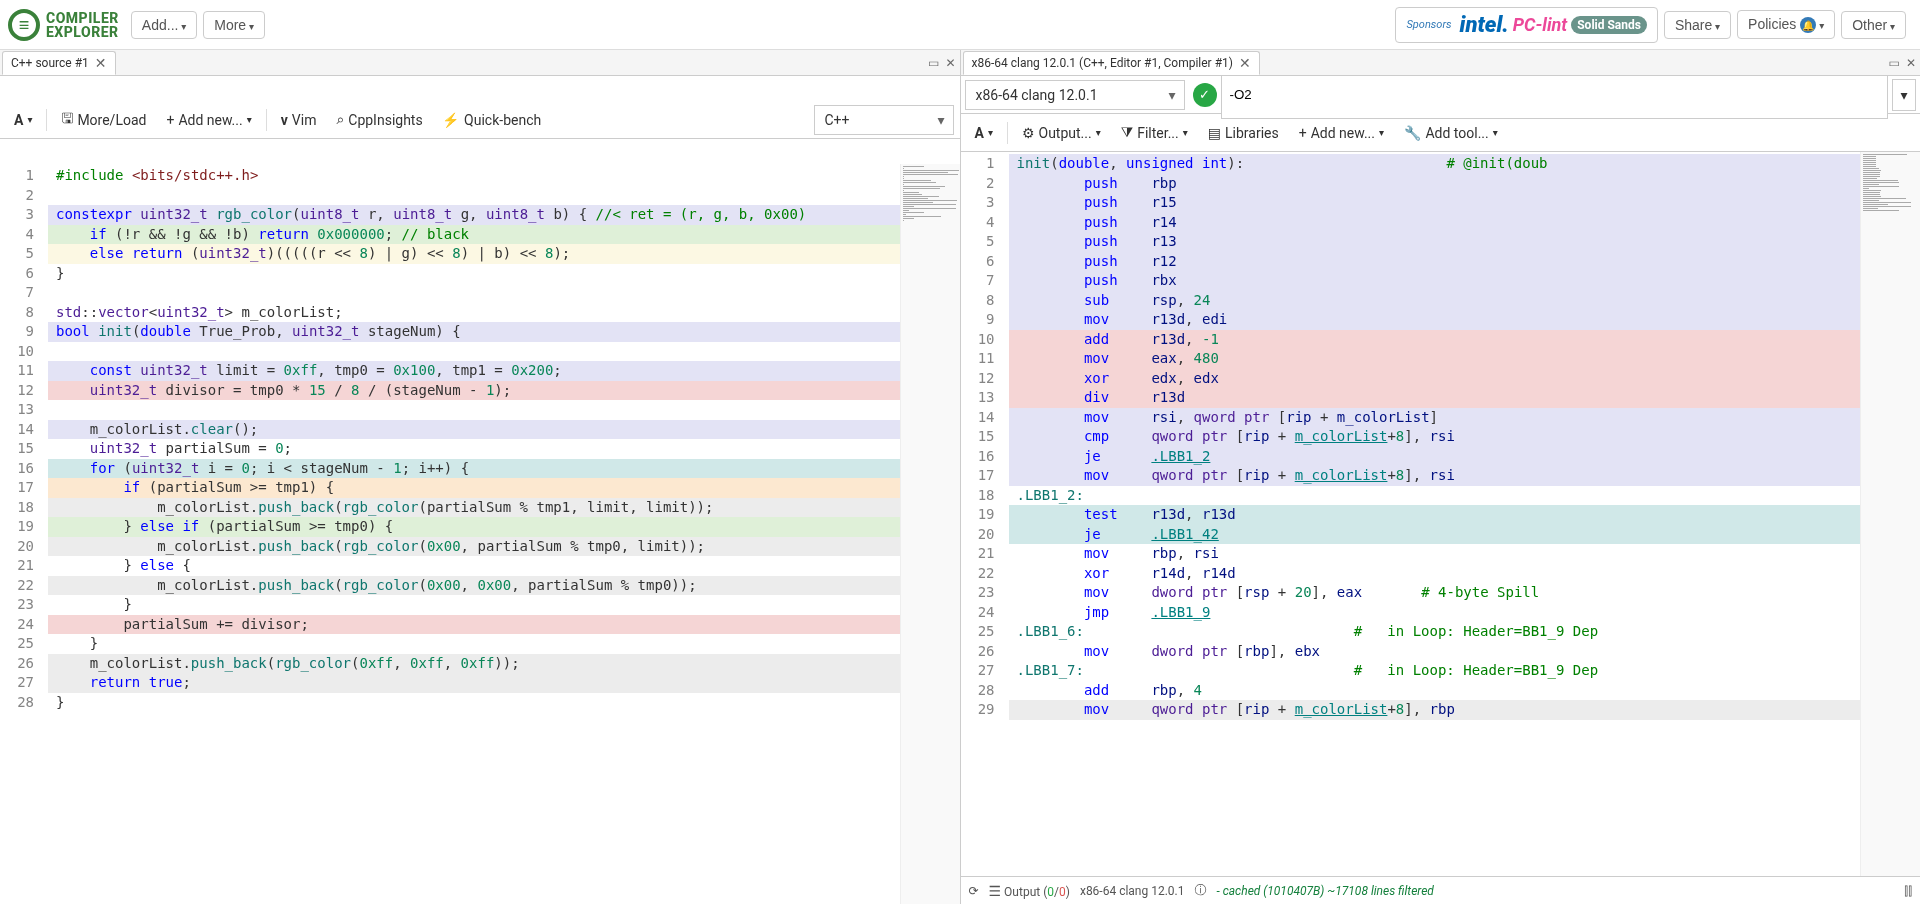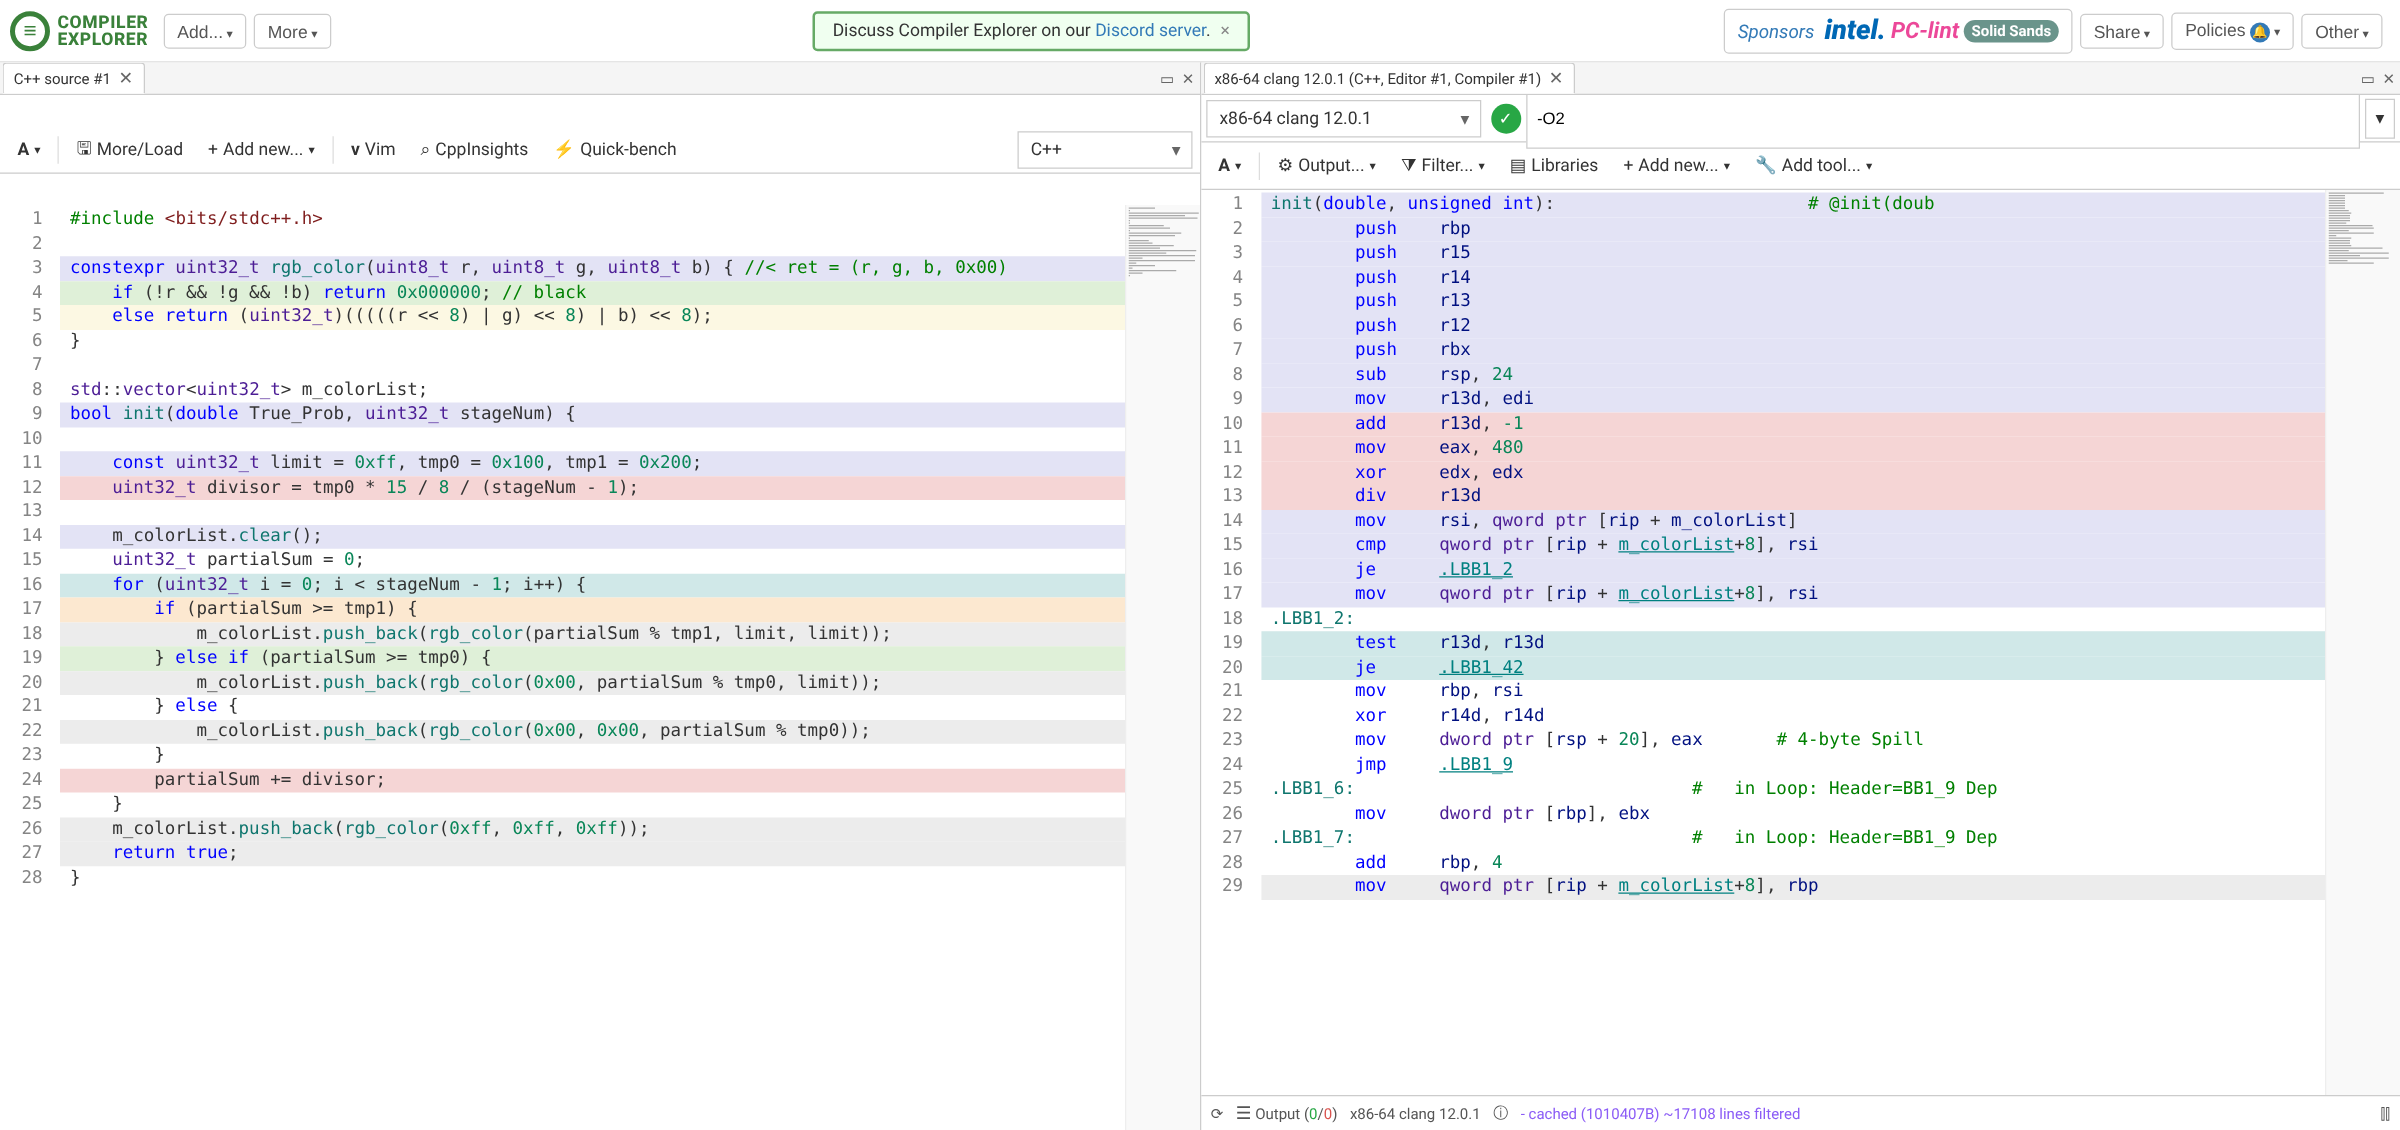--- a/index.html
+++ b/index.html
@@ -10,21 +10,21 @@
 .logo { display: flex; align-items: center; margin-right: 12px; }
 .logo-icon { width: 32px; height: 32px; border: 4px solid #3a813a; border-radius: 50%; display: flex; align-items: center; justify-content: center; color: #3a813a; font-weight: bold; font-size: 18px; margin-right: 6px; }
 .logo-text { color: #3a813a; font-weight: 800; font-size: 14px; line-height: 1; letter-spacing: 0.5px; }
 .nav-btn { background: #fff; border: 1px solid #ccc; padding: 5px 10px; border-radius: 4px; margin-right: 6px; cursor: pointer; font-size: 14px; color: #555; }
 .caret-down::after { content: " ▾"; font-size: 10px; }
 .nav-spacer { flex: 1; }
 .discord-banner { border: 2px solid #6a6; background: #f0fff0; padding: 6px 14px; border-radius: 4px; margin: 0 12px; }
 .discord-link { color: #337ab7; }
 .discord-close { margin-left: 8px; color: #888; cursor: pointer; }
 .sponsors { border: 1px solid #ccc; padding: 4px 10px; border-radius: 4px; display: flex; align-items: center; gap: 4px; margin-right: 6px; height: 36px; }
-.sponsors-label { color: #337ab7; font-style: italic; font-size: 15px; margin-right: 4px; text-align: center; }
+.sponsors-label { color: #337ab7; font-style: italic; font-size: 11px; margin-right: 4px; text-align: center; }
 .sponsor-intel { color: #0068b5; font-weight: 900; font-size: 22px; font-style: italic; }
 .sponsor-pclint { color: #ec4899; font-weight: 700; font-size: 18px; font-style: italic; }
 .sponsor-ss { background: #6a948b; color: #fff; padding: 2px 6px; border-radius: 10px; font-size: 12px; font-weight: 700; }
 .policies-badge { background: #337ab7; color: #fff; border-radius: 50%; width: 16px; height: 16px; display: inline-flex; align-items: center; justify-content: center; font-size: 10px; margin-left: 4px; }
 
 
 .main { display: flex; height: calc(100vh - 50px); }
 .pane { display: flex; flex-direction: column; overflow: hidden; }
 .pane-left { flex: 1; border-right: 1px solid #ccc; gap: 25px; }
 .pane-right { flex: 1; }
@@ -75,43 +75,40 @@
 .bg-yel { background: #fcf8e3; }
 .bg-org { background: #fce8d0; }
 .bg-pnk { background: #f5d5d5; }
 .bg-blu { background: #d0e8e8; }
 .bg-gry { background: #ececec; }
 
 
 .compiler-status { height: 28px; border-top: 1px solid #ccc; display: flex; align-items: center; padding: 0 8px; gap: 10px; font-size: 12px; color: #555; }
 .cs-grn { color: #28a745; }
 .cs-red { color: #d9534f; }
-.cs-info { color: #8b5cf6; }
+.cs-info { font-style: italic; color: #15803d; }
 .cs-icon { cursor: pointer; }
 
 
 .ico { font-style: normal; font-size: 14px; display: inline-block; }
 </style>
 </head>
 <body>
 
 <div class="navbar">
   <div class="logo">
     <div class="logo-icon">≡</div>
     <div>
       <div class="logo-text">COMPILER</div>
       <div class="logo-text">EXPLORER</div>
     </div>
   </div>
   <button class="nav-btn caret-down">Add...</button>
   <button class="nav-btn caret-down">More</button>
   <div class="nav-spacer"></div>
-  <div class="discord-banner">
-    <span>Discuss Compiler Explorer on our </span><a class="discord-link">Discord server</a>.<span class="discord-close">×</span>
-  </div>
   <div class="nav-spacer"></div>
   <div class="sponsors">
     <span class="sponsors-label">Sponsors</span>
     <span class="sponsor-intel">intel.</span>
     <span class="sponsor-pclint">PC-lint</span>
     <span class="sponsor-ss">Solid Sands</span>
   </div>
   <button class="nav-btn caret-down">Share</button>
   <button class="nav-btn caret-down"><span>Policies</span><span class="policies-badge">🔔</span></button>
   <button class="nav-btn caret-down">Other</button>

